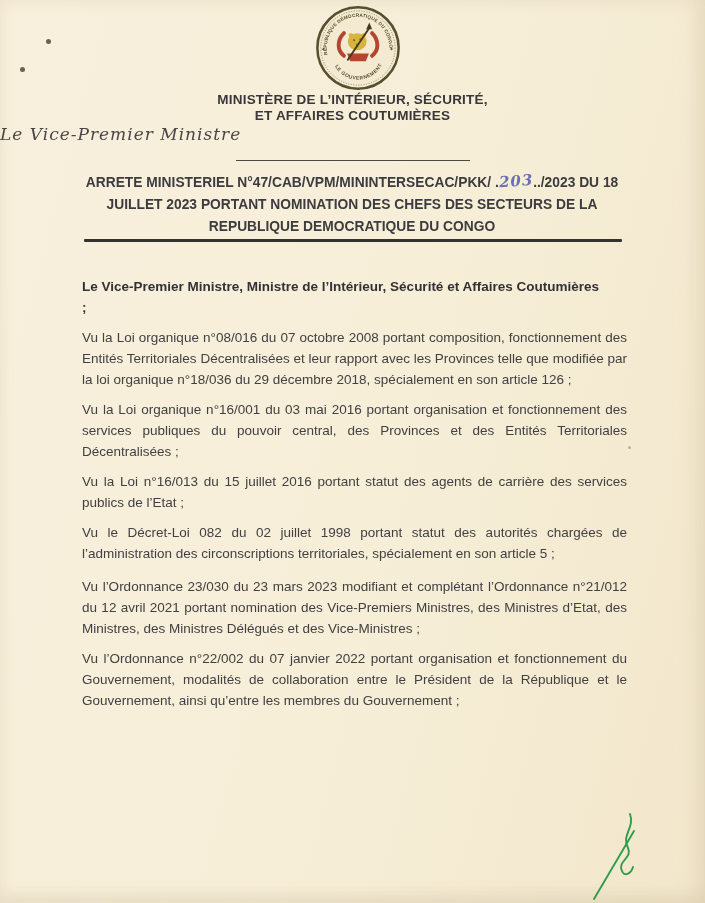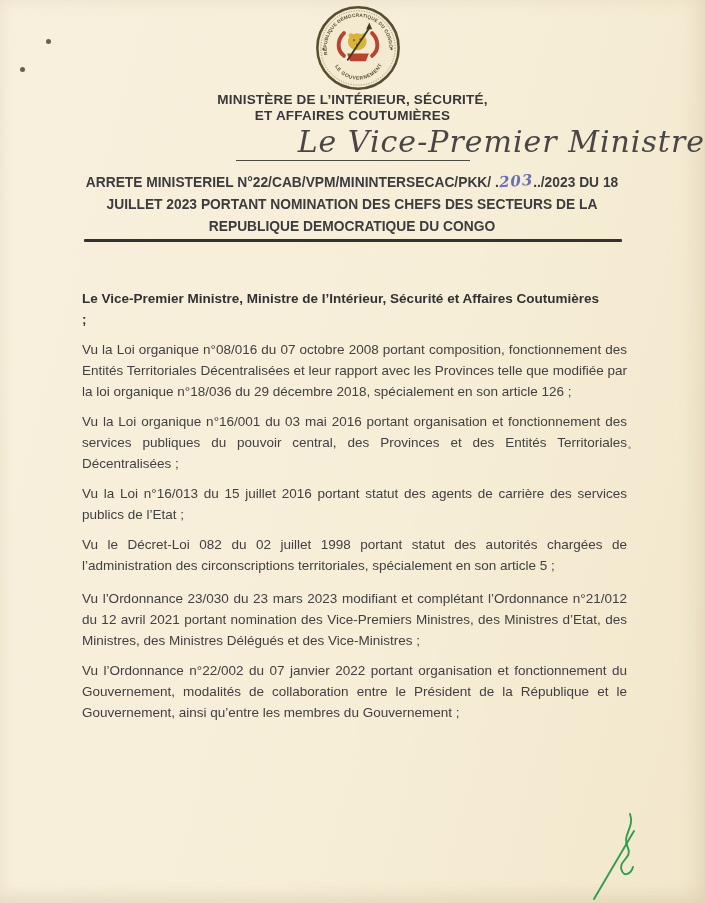--- a/index.html
+++ b/index.html
@@ -17,32 +17,32 @@
   .hole-1{left:46px;top:39px;}
   .hole-2{left:20px;top:67px;}
   .speck{position:absolute;width:3px;height:3px;border-radius:50%;background:#8a7a58;opacity:.5;}
   .speck-1{left:628px;top:446px;}
 
   .seal{position:absolute;top:5px;left:50%;transform:translateX(calc(-50% + 5px));width:86px;height:86px;}
   .seal svg{width:100%;height:100%;}
 
   .ministry{position:absolute;top:92px;left:0;width:100%;text-align:center;
     font-weight:bold;font-size:13.5px;line-height:16px;color:#39373a;letter-spacing:.2px;}
-  .script-title{position:absolute;top:124px;left:0;width:100%;text-align:right;
-    font-family:"DejaVu Serif",serif;font-style:italic;font-size:30px;color:#4a4647;letter-spacing:1px;}
+  .script-title{position:absolute;top:124px;left:0;width:100%;text-align:left;
+    font-family:"DejaVu Serif",serif;font-style:italic;font-size:17px;color:#4a4647;letter-spacing:1px;}
   .script-underline{position:absolute;top:160px;left:50%;transform:translateX(-50%);
     width:234px;height:0;border-bottom:1.6px solid #4d4a44;}
 
   .decree-title{position:absolute;top:171px;left:72px;width:560px;text-align:center;
     font-weight:bold;font-size:13.8px;line-height:22px;color:#3c3b3f;}
   .hand-number{font-family:"DejaVu Serif",serif;font-style:italic;font-weight:bold;
     color:#6a6fb5;font-size:15px;display:inline-block;transform:rotate(-4deg);position:relative;top:-1px;letter-spacing:1px;}
   .title-rule{position:absolute;top:239px;left:84px;width:538px;height:3px;background:#34322e;border-radius:1px;}
 
-  .body-block{position:absolute;top:288px;left:82px;width:545px;
+  .body-block{position:absolute;top:276px;left:82px;width:545px;
     font-size:13.5px;line-height:21px;text-align:justify;color:#424043;}
   .salutation{margin:0 0 9px 0;font-weight:bold;color:#333134;white-space:pre-line;}
   .para{margin:0 0 9px 0;white-space:pre-line;}
   .para.tight{margin-bottom:12px;}
 
   .paraph{position:absolute;left:588px;top:808px;width:62px;height:95px;}
 </style>
 </head>
 <body>
 
@@ -84,21 +84,21 @@
   </div>
 
   <div class="ministry">
     <div>MINISTÈRE DE L’INTÉRIEUR, SÉCURITÉ,</div>
     <div>ET AFFAIRES COUTUMIÈRES</div>
   </div>
 
   <div class="script-title">Le Vice-Premier Ministre</div>
   <div class="script-underline"></div>
 
-  <div class="decree-title"><span>ARRETE MINISTERIEL N°22/CAB/VPM/MININTERSECAC/PKK/ .</span><span class="hand-number">203</span><span>../2023 DU 18 JUILLET 2023 PORTANT NOMINATION DES CHEFS DES SECTEURS DE LA REPUBLIQUE DEMOCRATIQUE DU CONGO</span></div>
+  <div class="decree-title"><span>ARRETE MINISTERIEL N°47/CAB/VPM/MININTERSECAC/PKK/ .</span><span class="hand-number">203</span><span>../2023 DU 18 JUILLET 2023 PORTANT NOMINATION DES CHEFS DES SECTEURS DE LA REPUBLIQUE DEMOCRATIQUE DU CONGO</span></div>
 
   <div class="title-rule"></div>
 
   <div class="body-block">
     <p class="salutation">Le Vice-Premier Ministre, Ministre de l’Intérieur, Sécurité et Affaires Coutumières
 ;</p>
     <p class="para">Vu la Loi organique n°08/016 du 07 octobre 2008 portant composition, fonctionnement des Entités Territoriales Décentralisées et leur rapport avec les Provinces telle que modifiée par la loi organique n°18/036 du 29 décembre 2018, spécialement en son article 126 ;</p>
     <p class="para">Vu la Loi organique n°16/001 du 03 mai 2016 portant organisation et fonctionnement des services publiques du pouvoir central, des Provinces et des Entités Territoriales Décentralisées ;</p>
     <p class="para">Vu la Loi n°16/013 du 15 juillet 2016 portant statut des agents de carrière des services publics de l’Etat ;</p>
     <p class="para tight">Vu le Décret-Loi 082 du 02 juillet 1998 portant statut des autorités chargées de l’administration des circonscriptions territoriales, spécialement en son article 5 ;</p>

